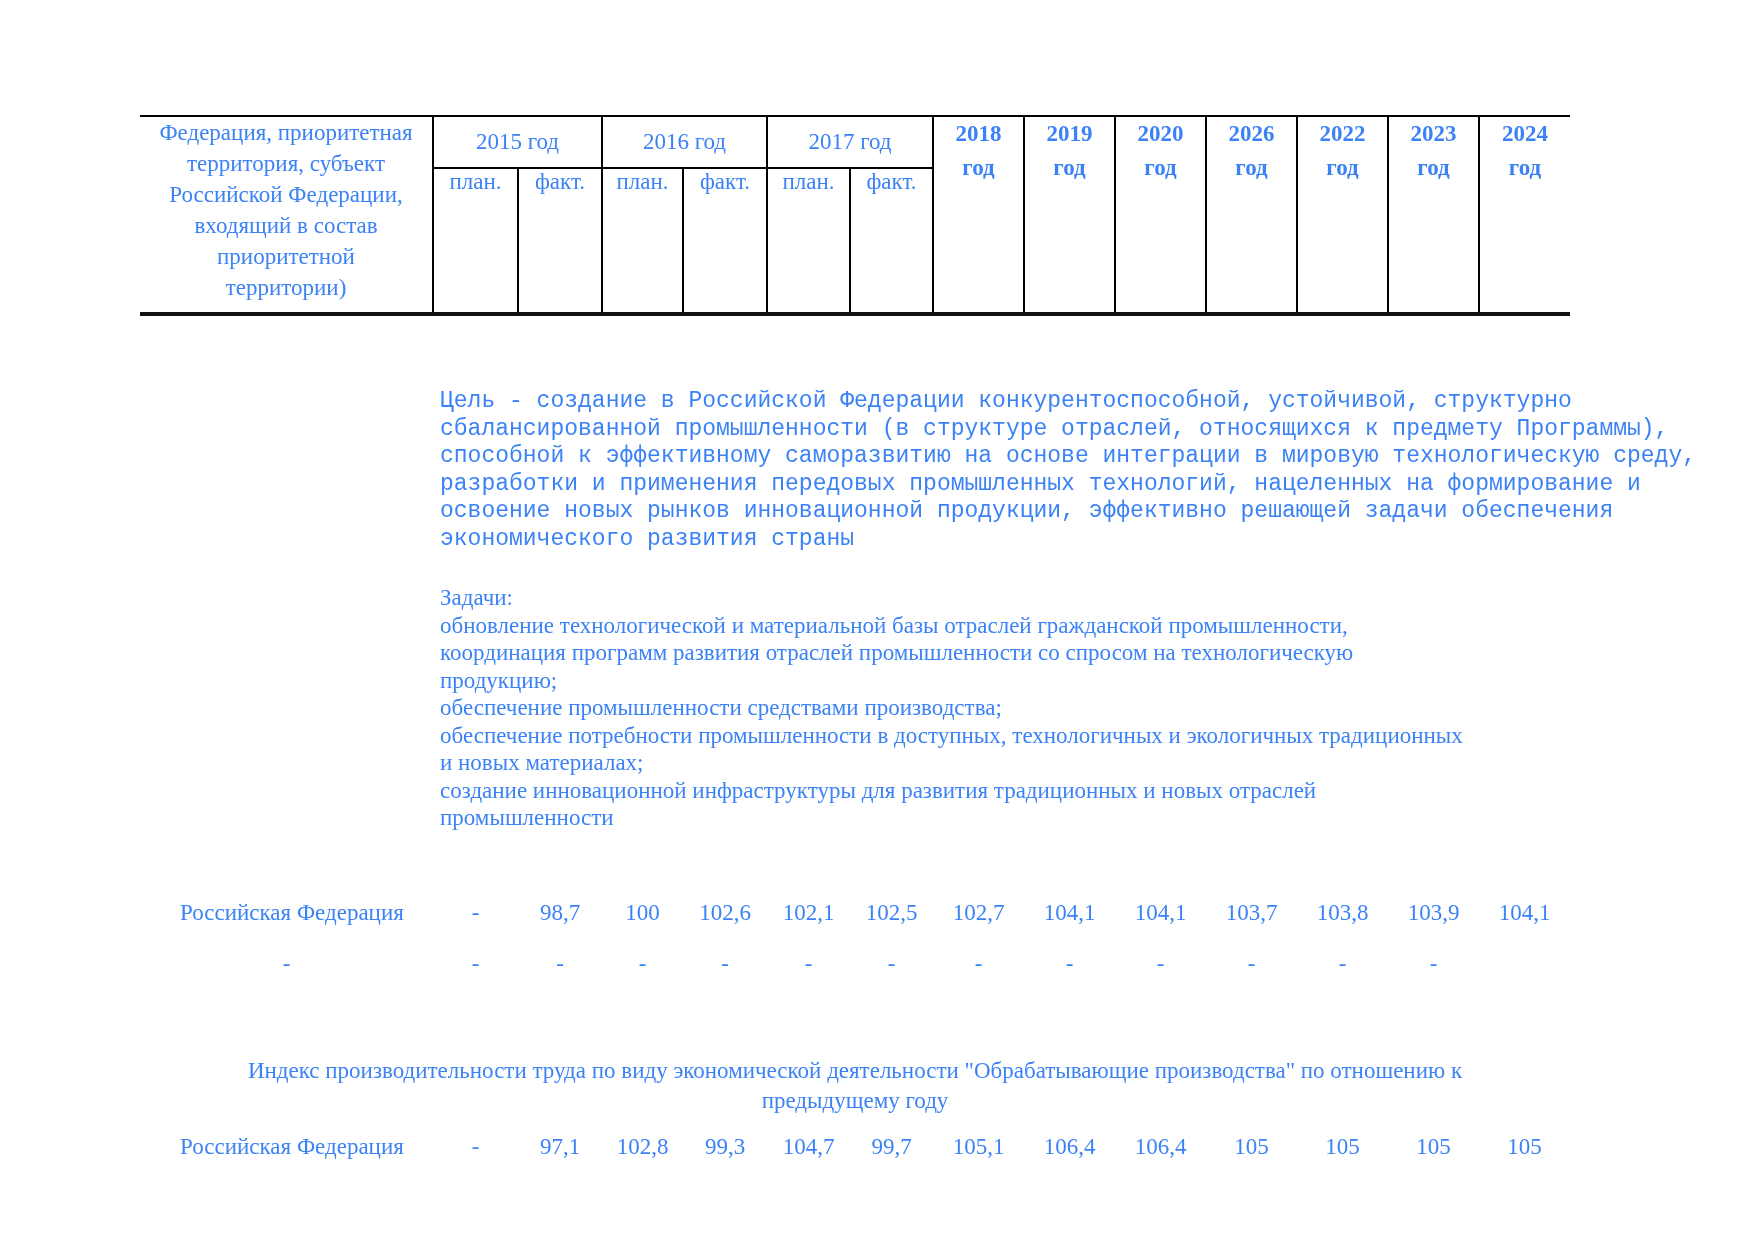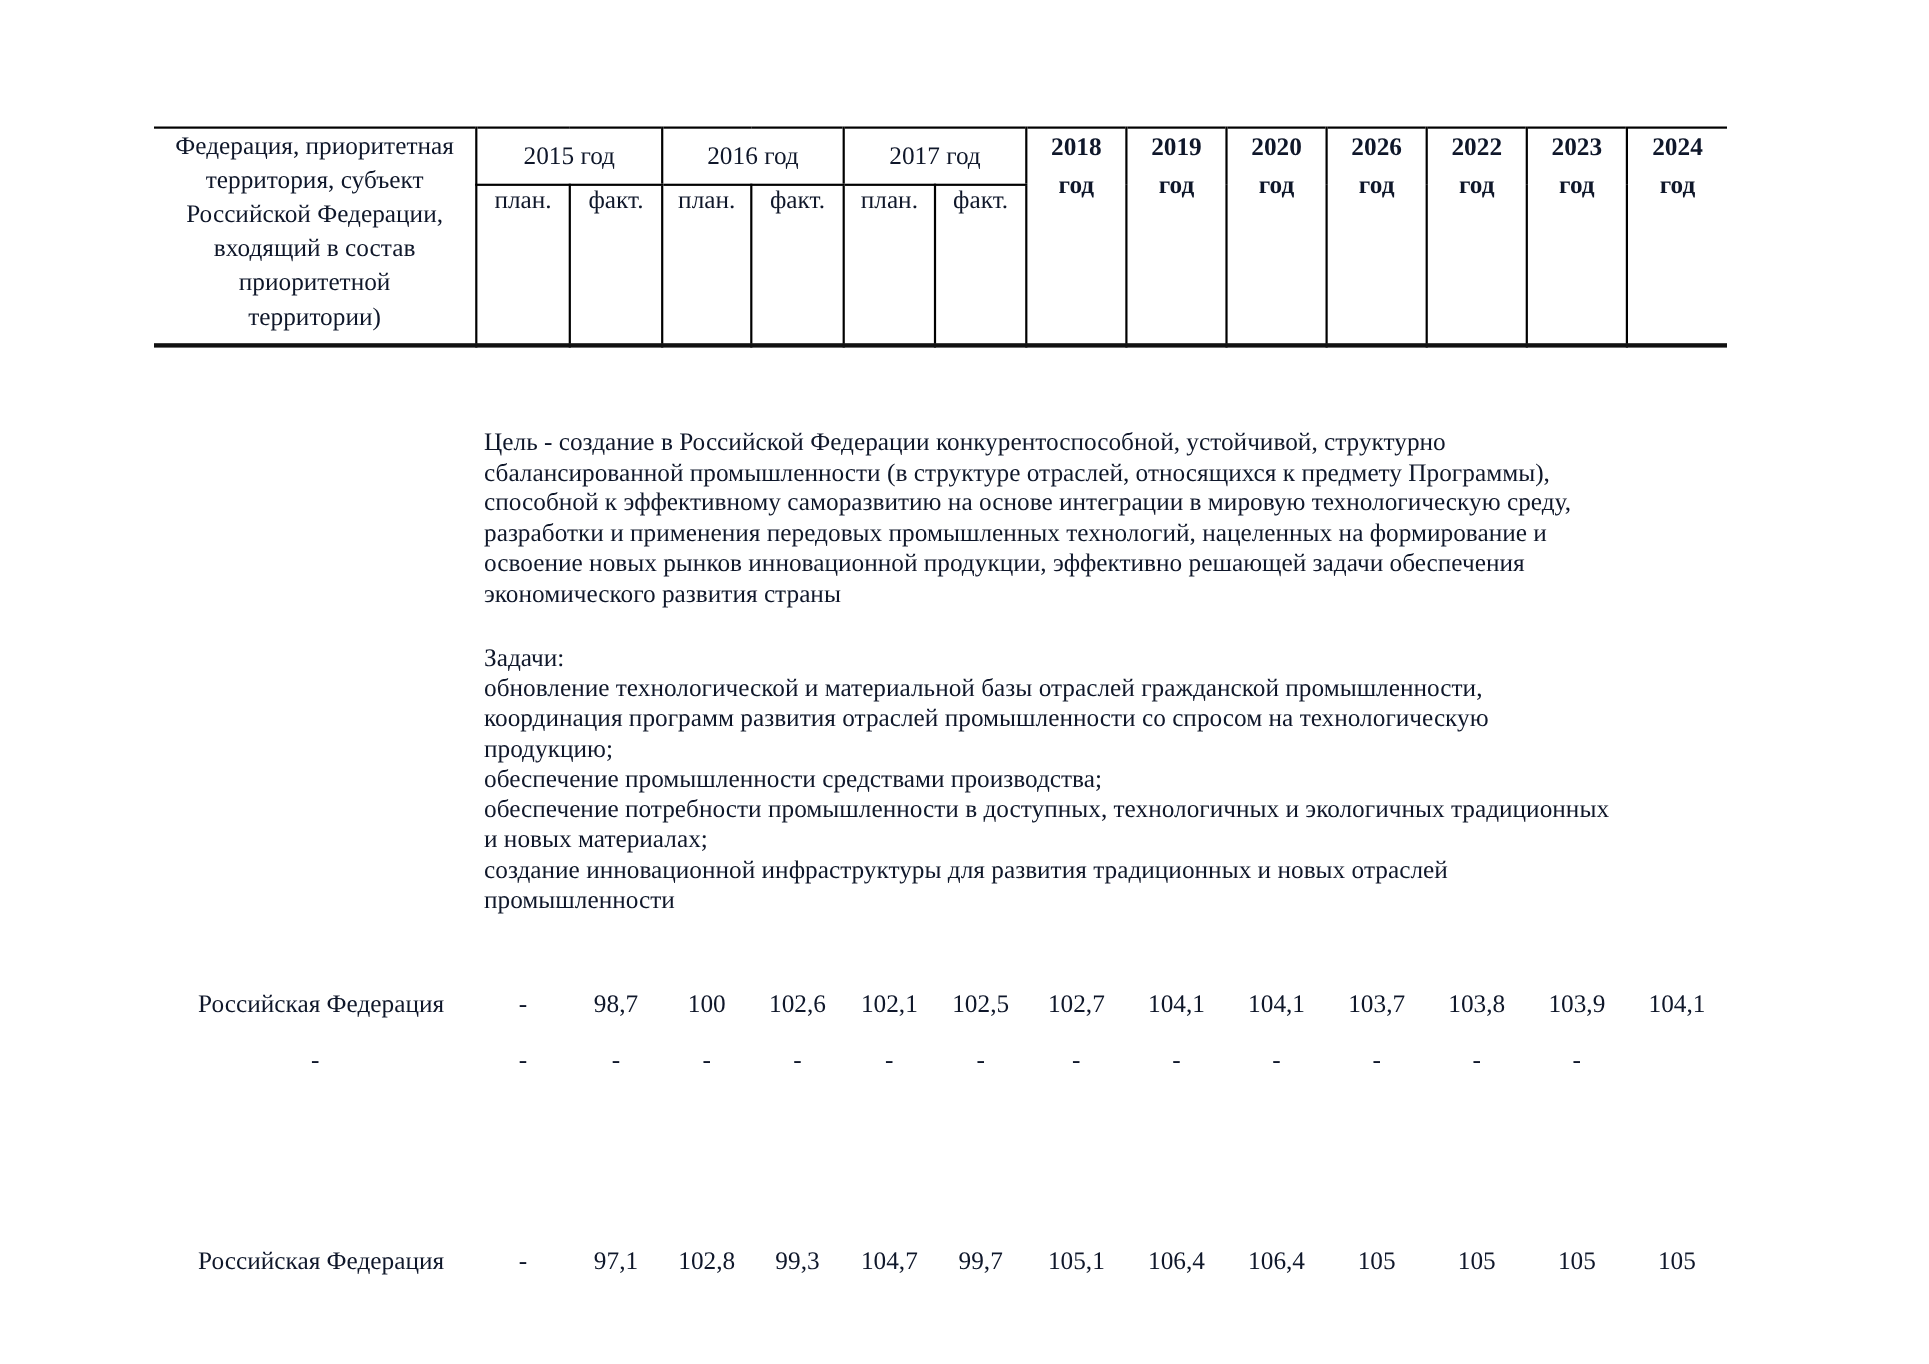--- a/index.html
+++ b/index.html
@@ -1,20 +1,20 @@
 <!DOCTYPE html>
 <html><head>
 <meta charset="utf-8">
 <style>
   html,body { margin:0; padding:0; background:#ffffff; }
   .page {
     position:relative;
     width:1754px; height:1240px;
     background:#ffffff;
-    color:#0f172a;
+    color:#3b82f6;
     font-family:"Liberation Serif","DejaVu Serif",serif;
     font-size:23px;
     overflow:hidden;
   }
 
   
   table.hdr {
     position:absolute; left:140px; top:115px;
     width:1430px;
     border-collapse:collapse; table-layout:fixed;
@@ -42,21 +42,21 @@
     font-weight:bold;
   }
 
   
   .title {
     position:absolute; left:140px; top:326px; width:1430px;
     text-align:center; white-space:nowrap;
   }
   .goal {
     position:absolute; left:440px; top:388px;
-    line-height:27.5px; white-space:pre;
+    line-height:27.5px; white-space:pre;font-family:Liberation Mono, monospace;
   }
   .tasks {
     position:absolute; left:440px; top:584px;
     line-height:27.5px; white-space:pre;
   }
   .sec-h {
     position:absolute; left:140px; width:1430px;
     text-align:center; line-height:30px; white-space:pre;
   }
   .sec-h.h1 { top:848px; }
@@ -179,20 +179,22 @@
     <span class="val">-</span>
     <span class="val">-</span>
     <span class="val">-</span>
     <span class="val">-</span>
     <span class="val">-</span>
     <span class="val">-</span>
     <span class="val">-</span>
     <span class="val">-</span>
   </div>
 
+  <div class="sec-h h2">Индекс производительности труда по виду экономической деятельности "Обрабатывающие производства" по отношению к
+предыдущему году</div>
 
   <div class="drow r3">
     <span class="lbl">Российская Федерация</span>
     <span class="val">-</span>
     <span class="val">97,1</span>
     <span class="val">102,8</span>
     <span class="val">99,3</span>
     <span class="val">104,7</span>
     <span class="val">99,7</span>
     <span class="val">105,1</span>

